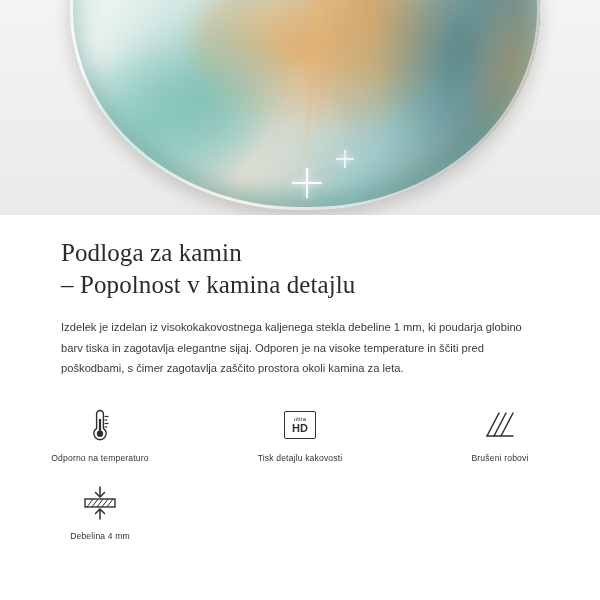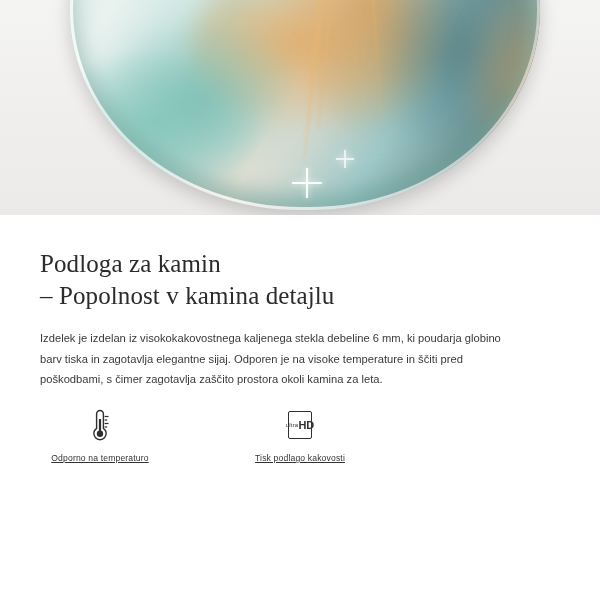--- a/index.html
+++ b/index.html
@@ -94,22 +94,23 @@
     box-shadow: 0 0 6px rgba(255,255,255,0.9);
   }
   .sparkle::before { left: 50%; top: 0; width: 2px; height: 100%; transform: translateX(-50%); }
   .sparkle::after  { top: 50%; left: 0; height: 2px; width: 100%; transform: translateY(-50%); }
   .sp1 { left: 292px; top: 168px; width: 30px; height: 30px; }
   .sp2 { left: 336px; top: 150px; width: 18px; height: 18px; opacity: 0.8; }
 
   
   .content {
     position: absolute;
-    left: 0; top: 225px;
-    width: 600px;
+    left: 0; top: 214px;
+    width: 600px;
+    padding-left: 21px;
   }
   .headline {
     margin: 0;
     padding: 23px 40px 0 40px;
     font-family: "Liberation Serif", serif;
     font-weight: normal;
     font-size: 25px;
     line-height: 1.28;
     color: #2b2b2b;
     letter-spacing: 0.1px;
@@ -146,30 +147,29 @@
     display: flex;
     align-items: center;
     justify-content: center;
   }
   .feature .cap {
     margin-top: 7px;
     font-size: 8.6px;
     color: #333;
     text-align: center;
     letter-spacing: 0.15px;
-    text-decoration: underline;
   }
   svg { display: block; }
 
   .hd-badge {
-    width: 24px; height: 28px;
+    width: 32px; height: 28px;
     border: 1.4px solid #2f2f2f;
     border-radius: 2px;
     display: flex;
-    flex-direction: row;
+    flex-direction: column;
     align-items: center;
     justify-content: center;
     line-height: 1;
   }
   .hd-badge .u { font-size: 6px; letter-spacing: .2px; color: #2f2f2f; }
   .hd-badge .h { font-size: 11px; font-weight: bold; color: #2f2f2f; margin-top: 1px; }
 </style>
 </head>
 <body>
 
@@ -190,21 +190,21 @@
   </div>
   <div class="sparkle sp1"></div>
   <div class="sparkle sp2"></div>
 </div>
 
 <div class="content">
   <h1 class="headline">
     <span>Podloga za kamin</span>
     <span class="l2">– Popolnost v kamina detajlu</span>
   </h1>
-  <p class="body-copy">Izdelek je izdelan iz visokokakovostnega kaljenega stekla debeline 6 mm, ki poudarja globino barv tiska in zagotavlja elegantne sijaj. Odporen je na visoke temperature in ščiti pred poškodbami, s čimer zagotavlja zaščito prostora okoli kamina za leta.</p>
+  <p class="body-copy">Izdelek je izdelan iz visokokakovostnega kaljenega stekla debeline 1 mm, ki poudarja globino barv tiska in zagotavlja elegantne sijaj. Odporen je na visoke temperature in ščiti pred poškodbami, s čimer zagotavlja zaščito prostora okoli kamina za leta.</p>
 </div>
 
 <div class="features">
 
   <div class="feature">
     <div class="ico">
       <svg width="34" height="40" viewBox="0 0 34 40">
         <path d="M17 5.5a3.4 3.4 0 0 0-3.4 3.4v14.4a6.2 6.2 0 1 0 6.8 0V8.9A3.4 3.4 0 0 0 17 5.5z" fill="none" stroke="#2f2f2f" stroke-width="1.4"></path>
         <circle cx="17" cy="28.8" r="3.2" fill="#2f2f2f"></circle>
         <rect x="15.9" y="14" width="2.2" height="13" fill="#2f2f2f"></rect>
@@ -217,20 +217,44 @@
     <div class="cap">Odporno na temperaturo</div>
   </div>
 
   <div class="feature">
     <div class="ico">
       <div class="hd-badge">
         <span class="u">ultra</span>
         <span class="h">HD</span>
       </div>
     </div>
-    <div class="cap">Tisk podlago kakovosti</div>
-  </div>
-
-
-
-
+    <div class="cap">Tisk detajlu kakovosti</div>
+  </div>
+
+
+
+  <div class="feature">
+    <div class="ico">
+      <svg width="36" height="34" viewBox="0 0 36 34">
+        <path d="M5 28 L17 5" stroke="#2f2f2f" stroke-width="1.5" stroke-linecap="round"></path>
+        <path d="M12 28 L24 5" stroke="#2f2f2f" stroke-width="1.5" stroke-linecap="round"></path>
+        <path d="M19 28 L31 5" stroke="#2f2f2f" stroke-width="1.5" stroke-linecap="round"></path>
+        <path d="M5 28 H31" stroke="#2f2f2f" stroke-width="1.5" stroke-linecap="round"></path>
+      </svg>
+    </div>
+    <div class="cap">Brušeni robovi</div>
+  </div>
+
+  <div class="feature">
+    <div class="ico">
+      <svg width="38" height="38" viewBox="0 0 38 38">
+        <path d="M19 3 V12" stroke="#2f2f2f" stroke-width="1.5" stroke-linecap="round"></path>
+        <path d="M14.5 8.5 L19 13 L23.5 8.5" fill="none" stroke="#2f2f2f" stroke-width="1.5" stroke-linecap="round" stroke-linejoin="round"></path>
+        <rect x="4" y="15" width="30" height="8" fill="none" stroke="#2f2f2f" stroke-width="1.4"></rect>
+        <path d="M6 23 L12 15 M11 23 L17 15 M16 23 L22 15 M21 23 L27 15 M26 23 L32 15" stroke="#2f2f2f" stroke-width="1"></path>
+        <path d="M19 35 V26" stroke="#2f2f2f" stroke-width="1.5" stroke-linecap="round"></path>
+        <path d="M14.5 29.5 L19 25 L23.5 29.5" fill="none" stroke="#2f2f2f" stroke-width="1.5" stroke-linecap="round" stroke-linejoin="round"></path>
+      </svg>
+    </div>
+    <div class="cap">Debelina 4 mm</div>
+  </div>
 
 </div>
 
 </body></html>

